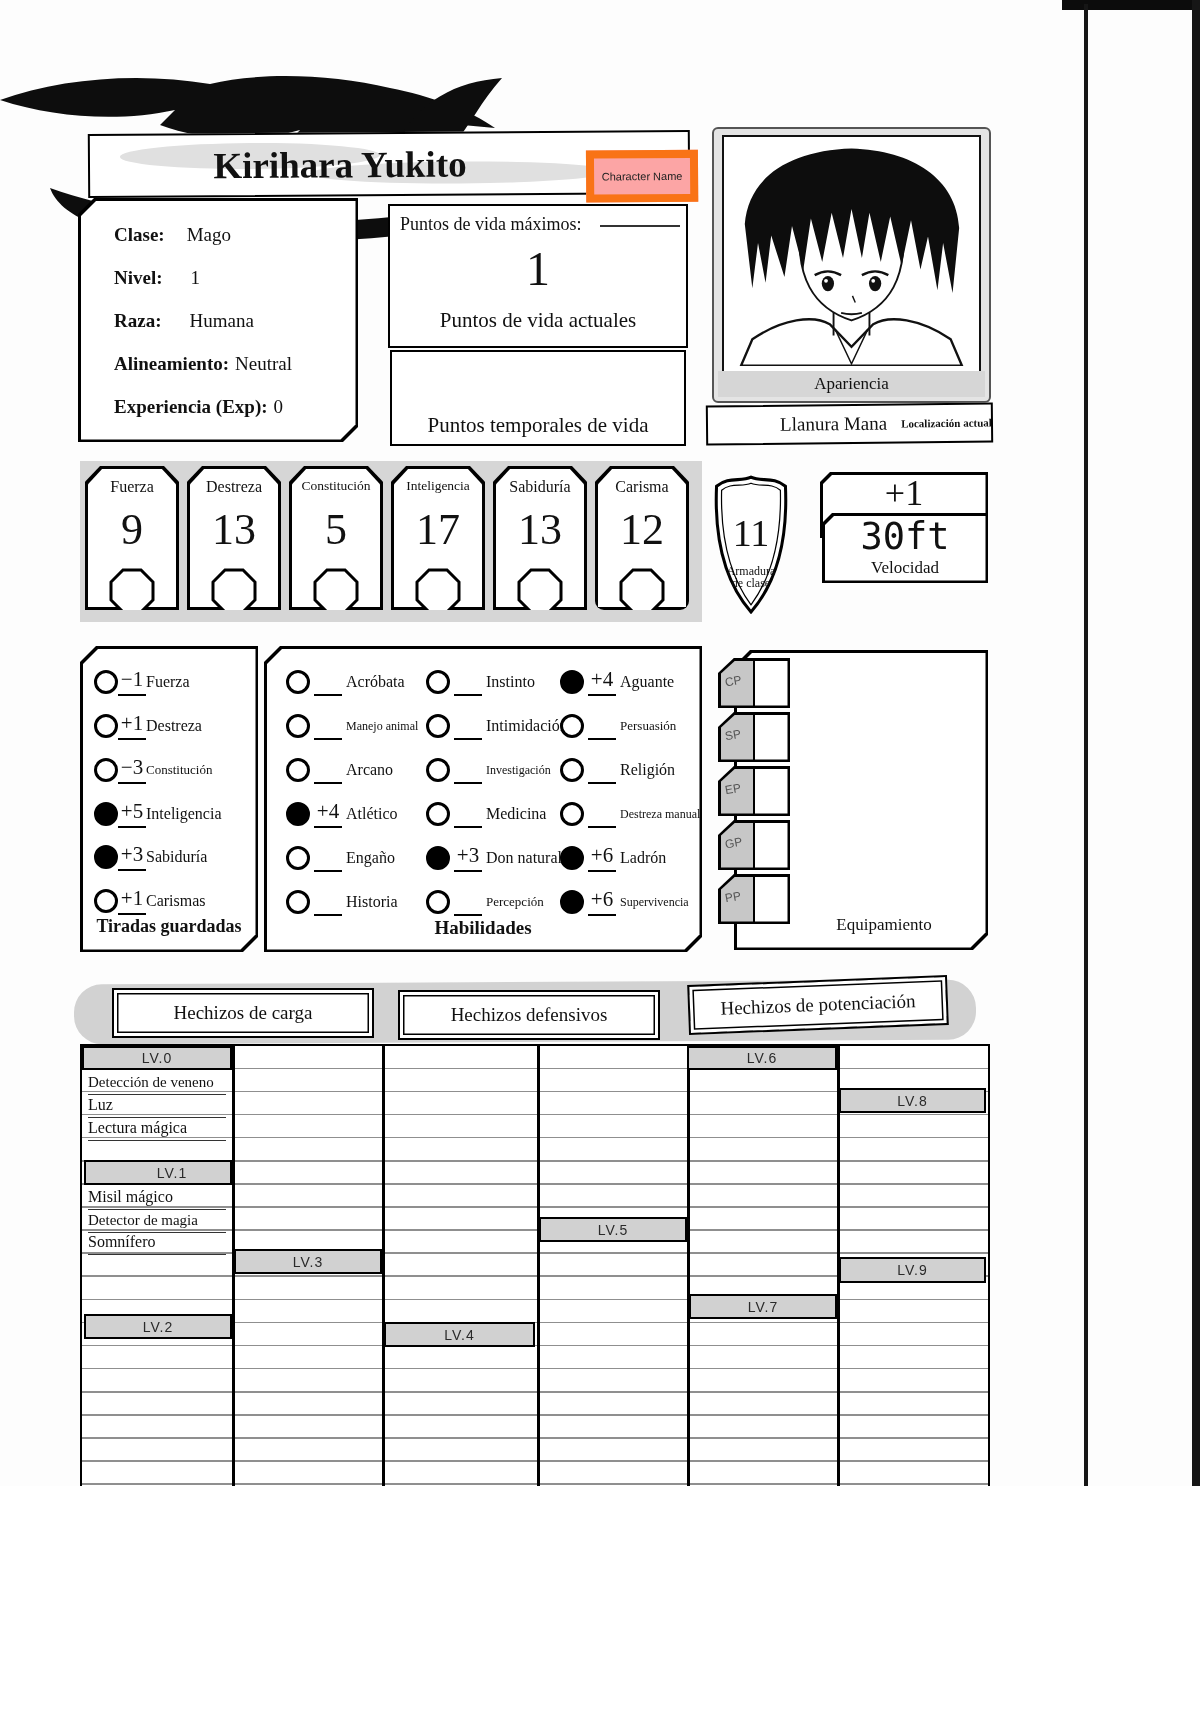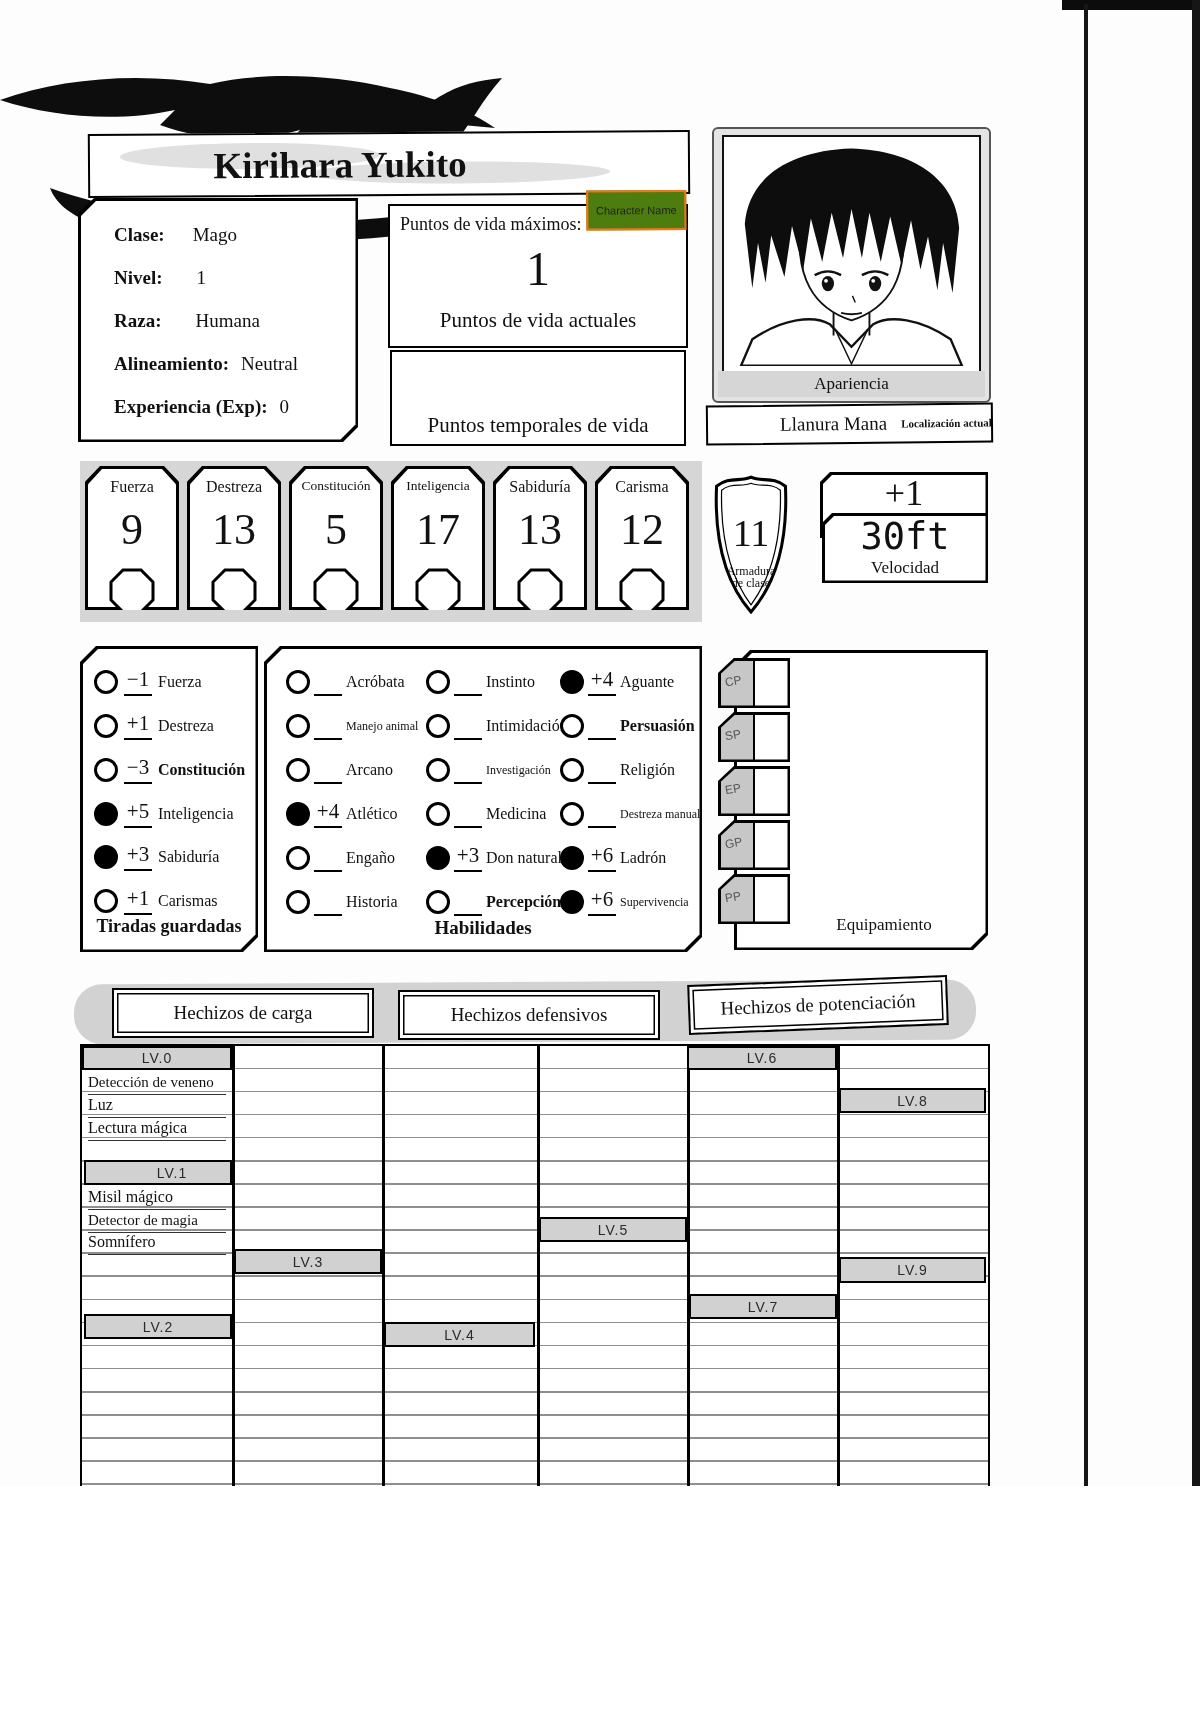--- a/index.html
+++ b/index.html
@@ -15,24 +15,24 @@
   .cutbox>.in{position:absolute;inset:2.5px;background:#fff;}
   .cut-tl-br{clip-path:polygon(16px 0,100% 0,100% calc(100% - 15px),calc(100% - 15px) 100%,0 100%,0 16px);}
   .cut-sm{clip-path:polygon(10px 0,100% 0,100% 100%,0 100%,0 10px);}
 
   .lined{background-image:repeating-linear-gradient(to bottom,transparent 0 20px,#adadad 20px 21.5px);}
   .lined23{background-image:repeating-linear-gradient(to bottom,transparent 0 21.5px,#8f8f8f 21.5px 23.1px);}
 
   .circ{width:18px;height:18px;border:3px solid #000;border-radius:50%;background:#fff;flex:none;}
   .circ.filled{background:#000;}
   .mod{min-width:28px;border-bottom:2.5px solid #000;text-align:center;font-size:21px;line-height:23px;height:26px;flex:none;}
-  .srow{position:absolute;display:flex;align-items:center;gap:6px;}
+  .srow{position:absolute;display:flex;align-items:center;}
   .cell{position:absolute;display:flex;align-items:center;gap:4px;width:142px;}
   .cname{white-space:nowrap;}
-  .s16{font-size:16px;} .s14{font-size:16px;font-weight:bold;} .s12{font-size:12px;}
+  .s16{font-size:16px;} .s14{font-size:13px;} .s12{font-size:12px;}
 
   .abil-card{position:absolute;width:94px;height:144px;background:#000;
              clip-path:polygon(16% 0,84% 0,100% 11%,100% 100%,0 100%,0 11%);}
   .abil-card>.in{position:absolute;inset:3px;background:#fff;
              clip-path:polygon(16% 0,84% 0,100% 11%,100% 100%,0 100%,0 11%);}
   .abil-name{position:absolute;top:12px;left:0;right:0;text-align:center;font-size:16px;}
   .abil-name.tight{font-size:13.5px;}
   .abil-score{position:absolute;top:38px;left:0;right:0;text-align:center;font-size:44px;}
   .octo{position:absolute;left:50%;transform:translateX(-50%);top:102px;}
 
@@ -68,21 +68,21 @@
     <path fill="#0d0d0d" d="M395,75 C420,30 455,12 502,8 C482,30 470,55 450,80 C435,98 410,95 395,75 Z"></path>
     <path fill="#0d0d0d" d="M50,118 C160,158 330,162 468,136 L428,162 C300,180 150,172 90,152 C70,145 55,132 50,118 Z"></path>
   </svg>
 
   <div class="abs" style="left:88px;top:132px;width:598px;height:60px;background:#fff;border:2.5px solid #000;transform:rotate(-0.4deg);z-index:3;">
     <div class="blob" style="left:30px;top:8px;width:260px;height:26px;"></div>
     <div class="blob" style="left:220px;top:28px;width:300px;height:22px;"></div>
     <div class="abs" style="left:0;top:2px;width:500px;height:56px;font-size:37px;font-weight:bold;" class2="ctr">
       <div class="ctr" style="width:100%;height:100%;">Kirihara Yukito</div>
     </div>
-    <div class="abs ctr sans" style="left:496px;top:18px;width:96px;height:36px;border:2px solid #f97316;background:#4d7c0f;font-size:11px;color:#222;margin-top:40px;">Character Name</div>
+    <div class="abs ctr sans" style="left:496px;top:18px;width:96px;height:36px;border:8px solid #f97316;background:#fca5a5;font-size:11px;color:#222;">Character Name</div>
   </div>
 
   <div class="cutbox cut-tl-br" style="left:78px;top:198px;width:280px;height:244px;z-index:2;">
     <div class="in cut-tl-br lined"></div>
     <div class="srow" style="left:36px;top:26px;">
       <span style="font-weight:bold;font-size:19px;">Clase:</span>
       <span style="font-size:19px;margin-left:22px;">Mago</span>
     </div>
     <div class="srow" style="left:36px;top:69px;">
       <span style="font-weight:bold;font-size:19px;">Nivel:</span>
@@ -172,21 +172,21 @@
         </svg>
     </div>
     <div class="abil-card" style="left:413px;top:5px;">
       <div class="in"></div>
       <div class="abil-name">Sabiduría</div>
       <div class="abil-score">13</div>
       <svg class="octo" width="46" height="46" viewBox="0 0 46 46">
           <polygon points="14,2 32,2 44,14 44,32 32,44 14,44 2,32 2,14" fill="#fff" stroke="#000" stroke-width="3"></polygon>
         </svg>
     </div>
-    <div class="abil-card" style="left:515px;top:5px;">
+    <div class="abil-card" style="left:515px;top:5px;border-radius:9px;">
       <div class="in"></div>
       <div class="abil-name">Carisma</div>
       <div class="abil-score">12</div>
       <svg class="octo" width="46" height="46" viewBox="0 0 46 46">
           <polygon points="14,2 32,2 44,14 44,32 32,44 14,44 2,32 2,14" fill="#fff" stroke="#000" stroke-width="3"></polygon>
         </svg>
     </div>
   </div>
 
   <div class="abs" style="left:710px;top:466px;width:82px;height:152px;z-index:2;">

